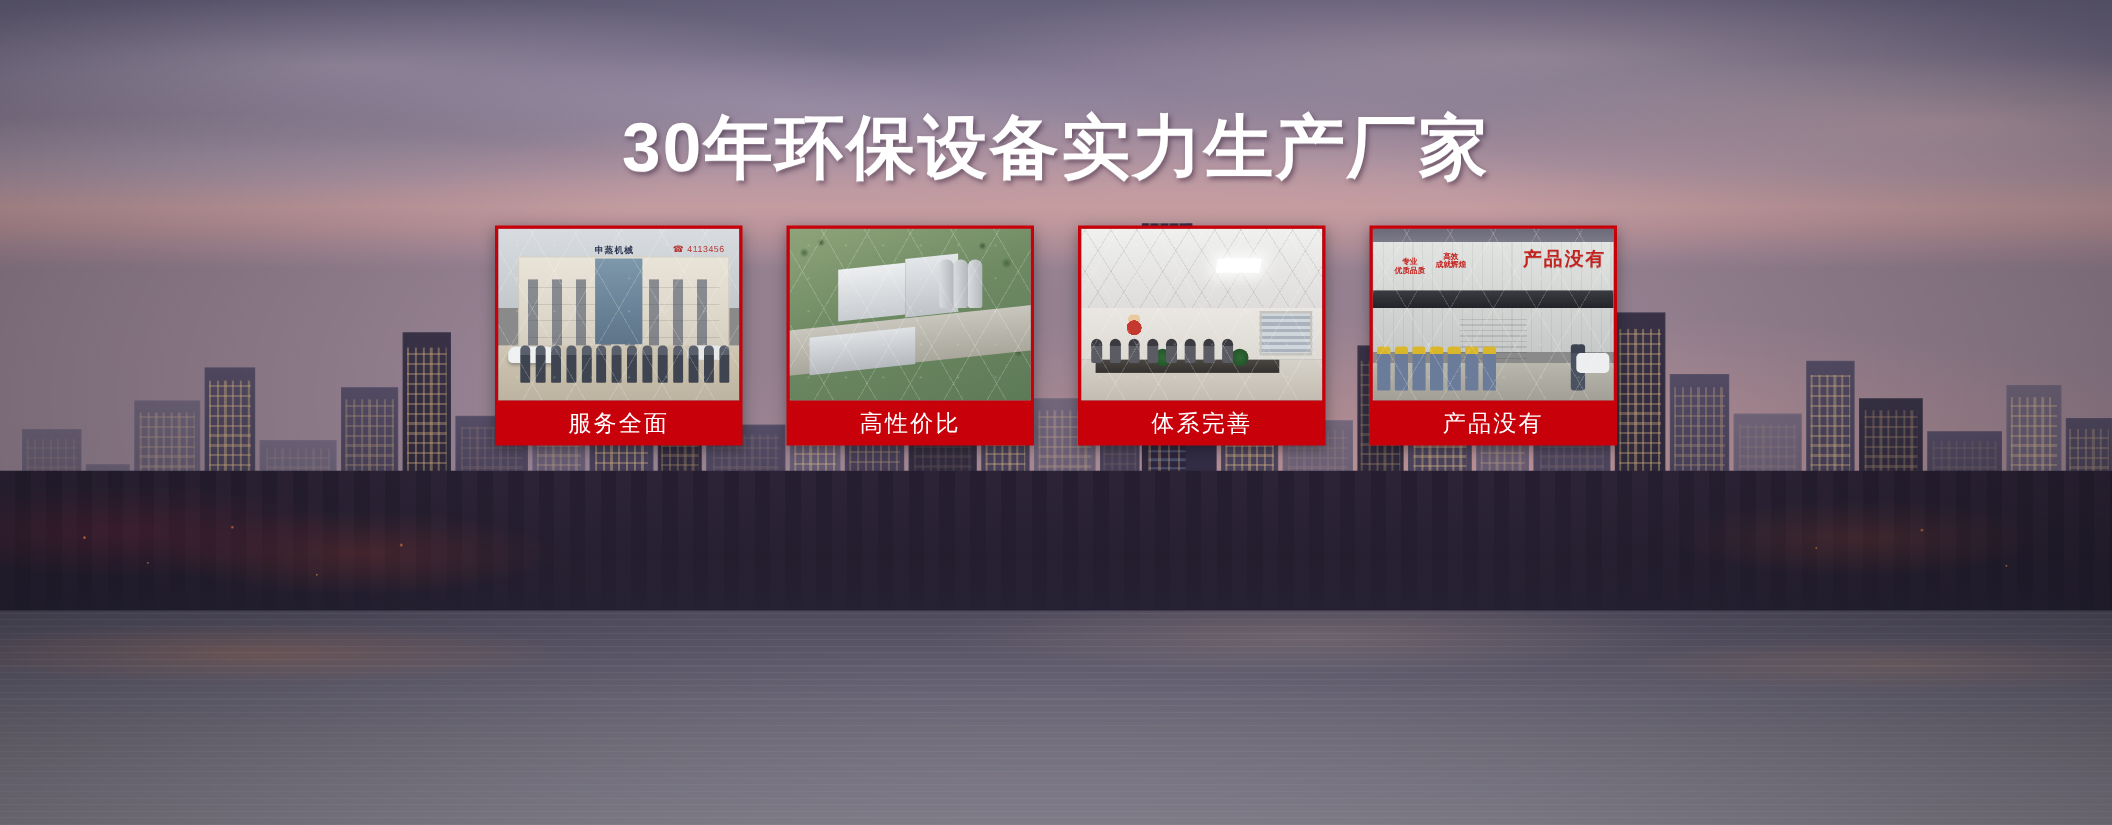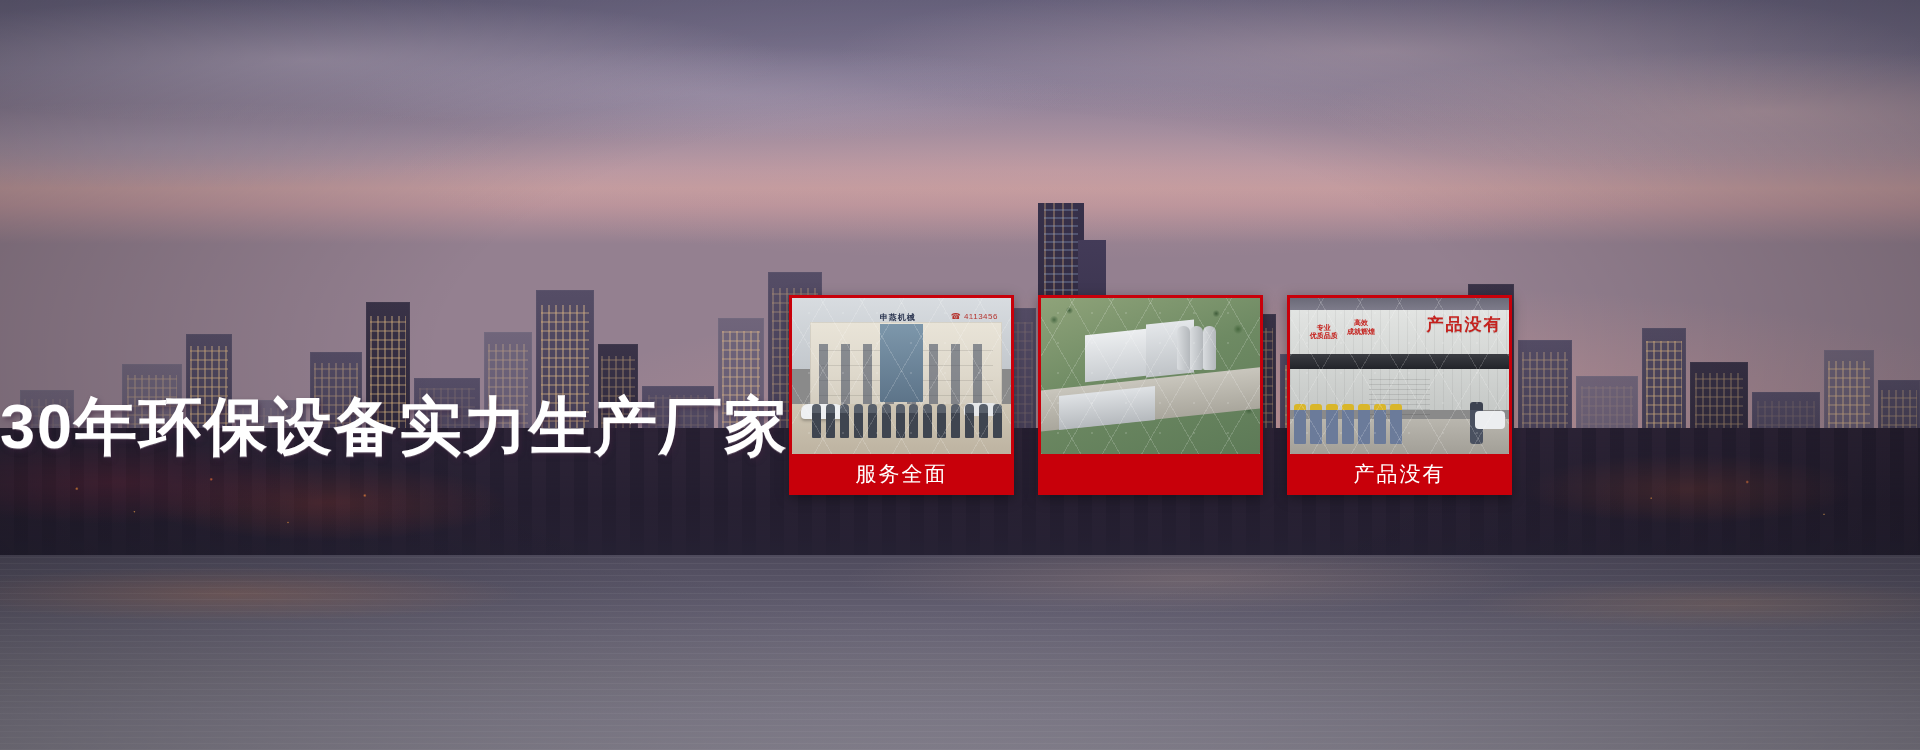--- a/index.html
+++ b/index.html
@@ -193,20 +193,21 @@
     inset: 0;
     background: radial-gradient(ellipse 1300px 620px at 50% 48%, rgba(0,0,0,0) 40%, rgba(0,0,0,.30) 100%);
     pointer-events: none;
   }
 
   
   .content {
     position: absolute;
     inset: 0;
     display: flex;
+    flex-direction: column;
     align-items: center;
   }
 
   .headline {
     margin-top: 103px;
     font-size: 63px;
     font-weight: bold;
     color: #ffffff;
     letter-spacing: 2px;
     line-height: 1;
@@ -224,21 +225,21 @@
     letter-spacing: 2px;
     padding: 10px 34px 12px 34px;
     line-height: 1.1;
     white-space: nowrap;
     box-shadow: 0 2px 10px rgba(0,0,0,.25);
   }
 
   .cards {
     margin-top: 39px;
     display: flex;
-    gap: 24px;
+    gap: 40px;
   }
 
   .card {
     width: 219px;
     background: #c8000a;
     padding: 3px 3px 0 3px;
     box-shadow: 0 3px 12px rgba(0,0,0,.35);
   }
 
   .card-thumb {
@@ -483,22 +484,49 @@
           <div class="t2-road"></div>
           <div class="t2-b1"></div>
           <div class="t2-b2"></div>
           <div class="t2-silo" style="left:62%;"></div>
           <div class="t2-silo" style="left:68%;"></div>
           <div class="t2-silo" style="left:74%;"></div>
           <div class="t2-shed"></div>
           <div class="wm"></div>
             <div class="wm-dots"></div>
         </div>
+        <div class="card-label">高性价比</div>
       </div>
 
+      <div class="card">
+        <div class="card-thumb">
+          <div class="t3-ceil"></div>
+          <div class="t3-panel"></div>
+          <div class="t3-wall"></div>
+          <div class="t3-logo"></div>
+          <div class="t3-win"></div>
+          <div class="t3-floor"></div>
+          <div class="t3-desk"></div>
+          <div class="t3-plant" style="left:30%;"></div>
+          <div class="t3-plant" style="left:62%;"></div>
+          <div class="t3-ppl">
+              <i></i>
+              <i></i>
+              <i></i>
+              <i></i>
+              <i></i>
+              <i></i>
+              <i></i>
+              <i></i>
+            </div>
+          <div class="wm"></div>
+            <div class="wm-dots"></div>
+        </div>
+        <div class="card-label">体系完善</div>
+      </div>
 
       <div class="card">
         <div class="card-thumb">
           <div class="t4-sky"></div>
           <div class="t4-wall"></div>
           <div class="t4-big">产品没有</div>
           <div class="t4-s1">专业<br>优质品质</div>
           <div class="t4-s2">高效<br>成就辉煌</div>
           <div class="t4-band"></div>
           <div class="t4-door"></div>

